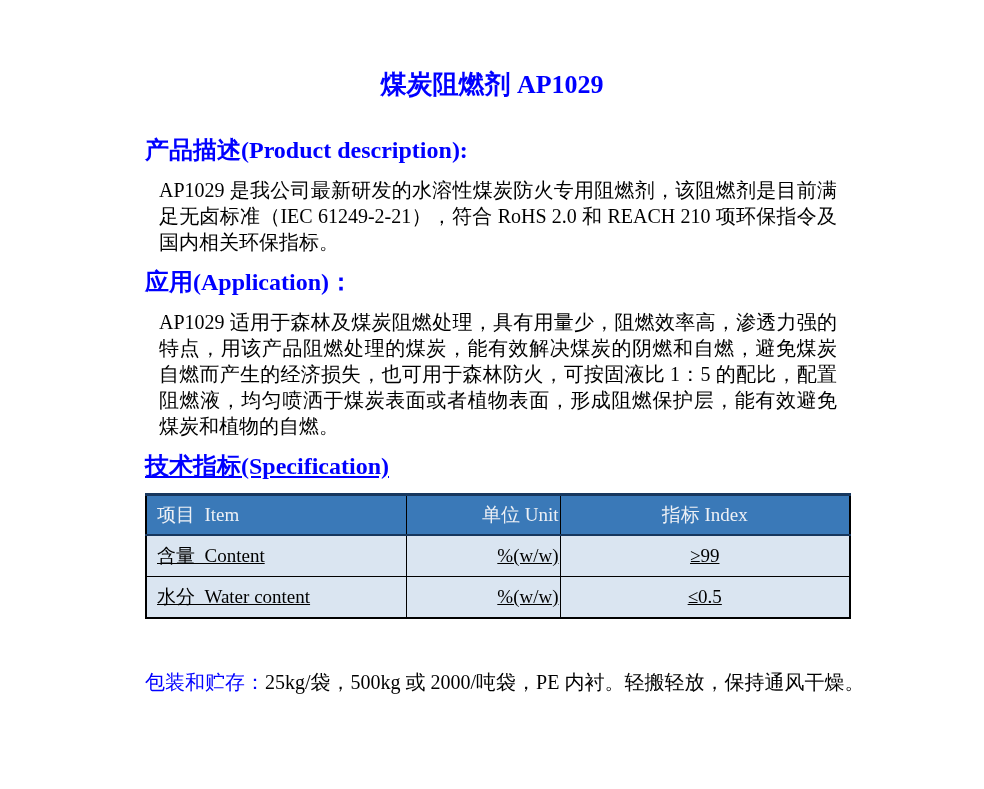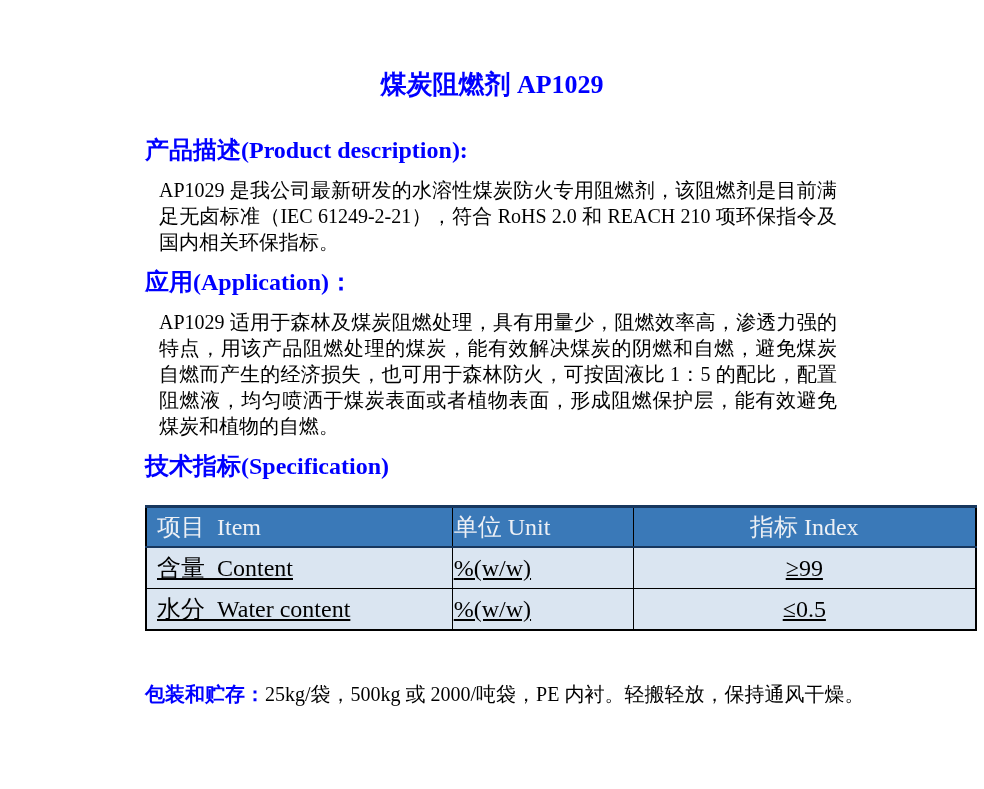--- a/index.html
+++ b/index.html
@@ -33,56 +33,56 @@
   .sec-heading{
     color:var(--heading-blue);
     font-weight:bold;
     font-size:24px;line-height:26px;
   }
   .para{
     margin:14px;
     text-align:justify;
     text-justify:inter-ideograph;
   }
-  .spec-heading{margin-top:0;}
+  .spec-heading{margin-top:0;text-decoration:underline;}
   table.spec-table{
     border-collapse:collapse;
-    margin-top:26px;
-    width:832px;
+    margin-top:14px;
+    width:706px;
     border:2px solid var(--table-border);
-    font-size:24px;
+    font-size:19px;
   }
   table.spec-table th{
     background:var(--table-header-bg);
     color:var(--header-text);
     font-weight:normal;
     height:36px;
     border:1px solid var(--table-border);
     border-top:3px solid var(--header-accent);
     border-bottom:2px solid var(--header-accent);
     white-space:pre-wrap;
   }
   table.spec-table td{
     background:var(--table-row-bg);
     height:38px;
     border:1px solid var(--table-border);
     white-space:pre-wrap;
     text-decoration:underline;
   }
   .col-item{width:255px;text-align:left;padding-left:10px;}
-  .col-unit{width:155px;text-align:left;}
+  .col-unit{width:155px;text-align:right;}
   .col-index{width:296px;text-align:center;}
   .packaging{
     margin-top:50px;
     white-space:nowrap;
     font-size:20px;line-height:26px;
   }
   .packaging .pack-label{
     color:var(--heading-blue);
-    font-weight:bold;
+    font-weight:normal;
     margin-top:28px;
   }
 </style>
 </head>
 <body>
 
 <div class="page">
 
   <div class="doc-title">煤炭阻燃剂 AP1029</div>
 

